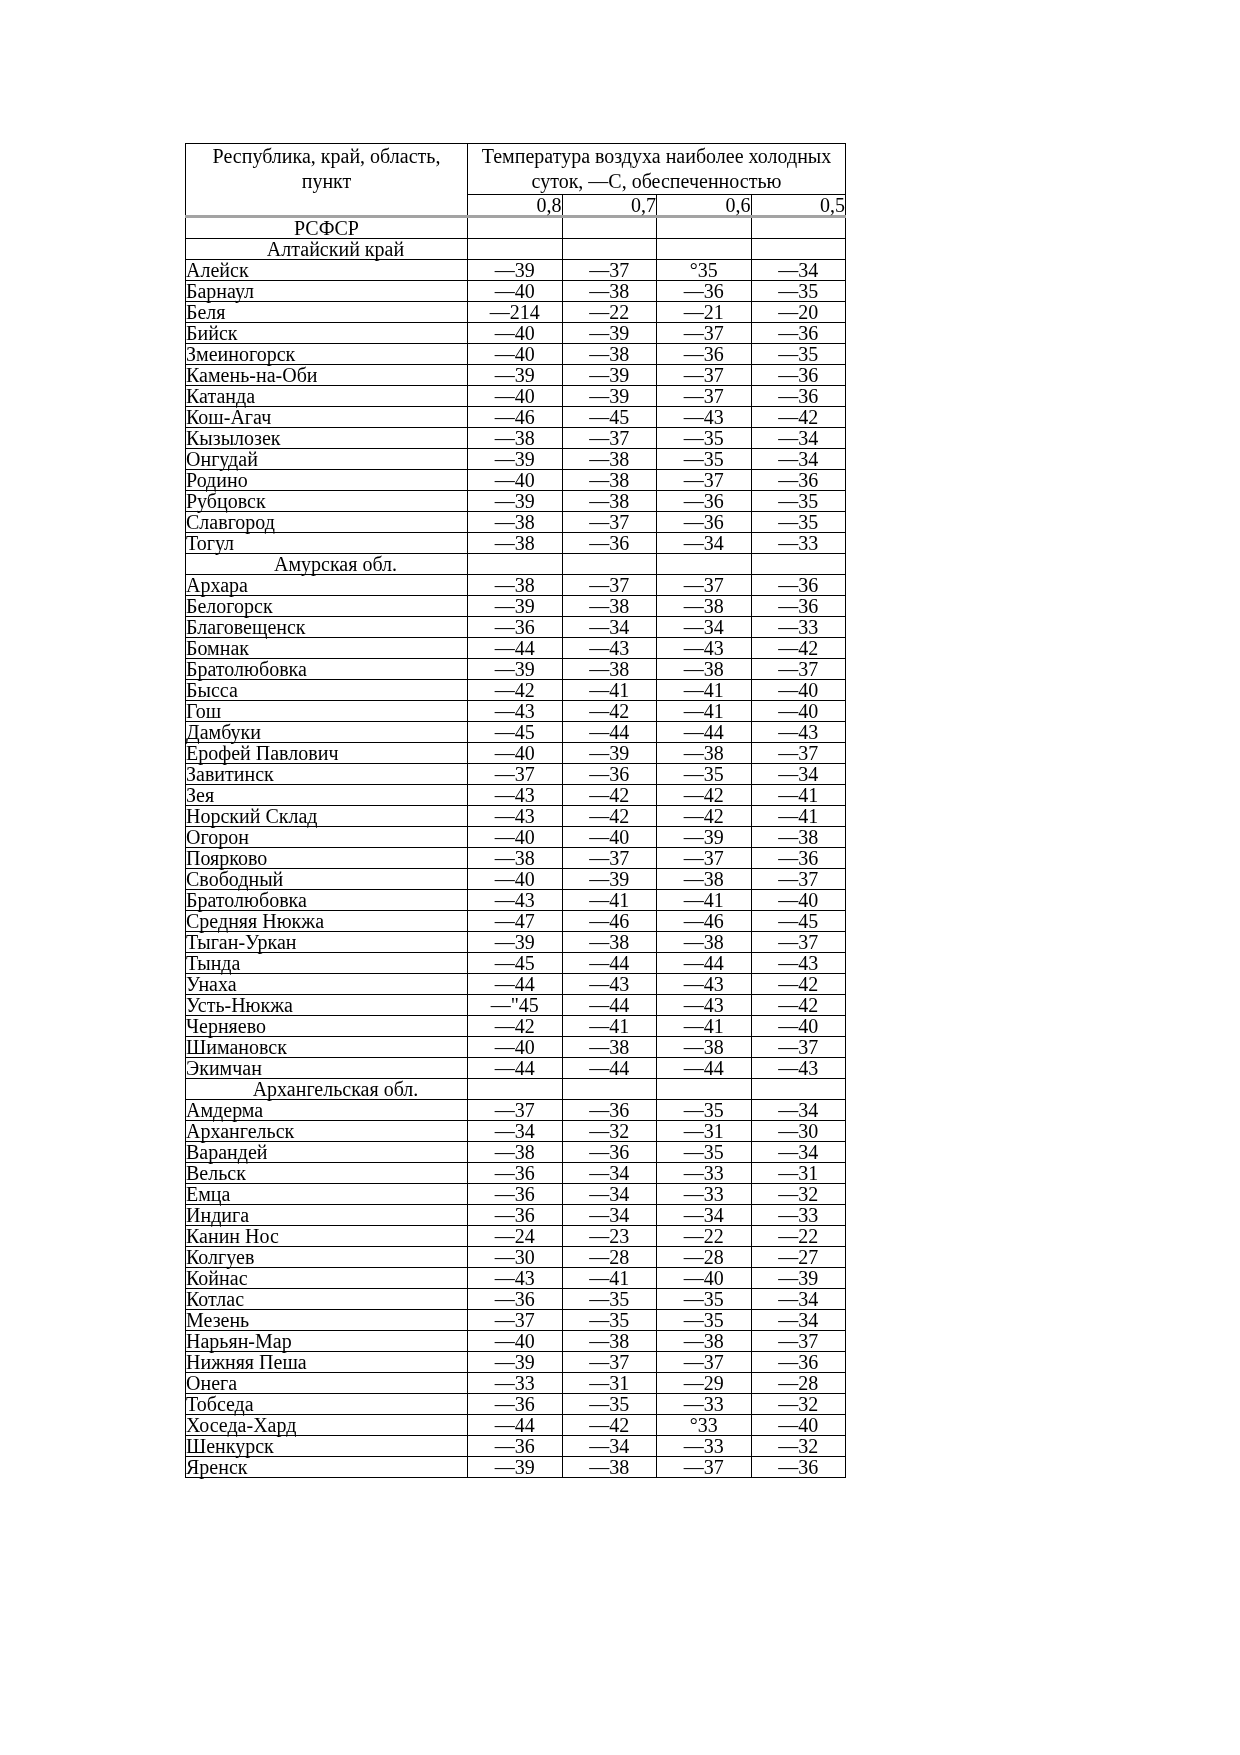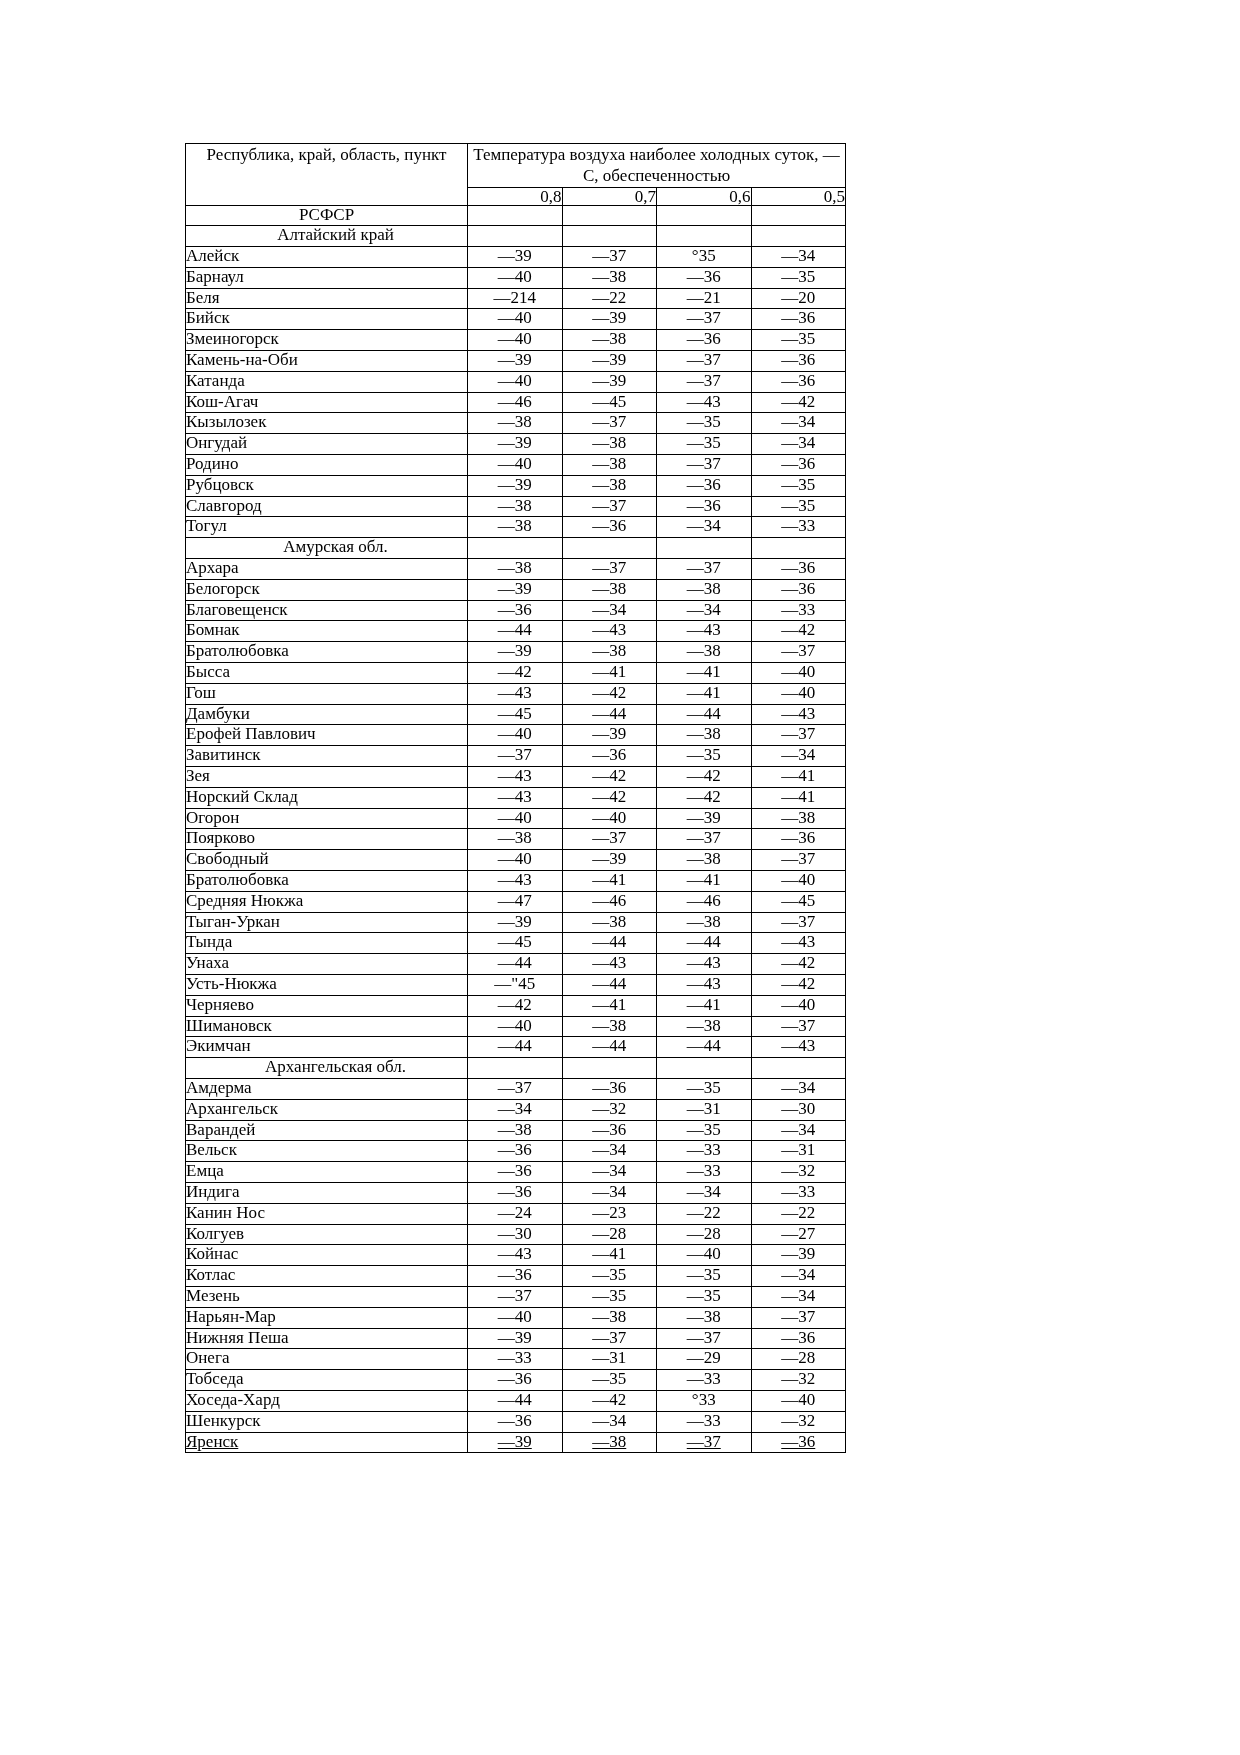--- a/index.html
+++ b/index.html
@@ -24,21 +24,21 @@
   .table-wrap {
     position: absolute;
     left: 185px;
     top: 143px;
     width: 660px;
   }
   table.data {
     border-collapse: collapse;
     width: 660px;
     table-layout: fixed;
-    font-size: 17px;
+    font-size: 20px;
     line-height: 1.0;
   }
   table.data col.c-name { width: 282px; }
   table.data col.c-val  { width: 94.5px; }
 
   table.data td, table.data th {
     border: 1px solid #000000;
     padding: 0;
     vertical-align: top;
     font-weight: normal;
@@ -60,25 +60,24 @@
     text-align: right;
     padding: 3px 2px 4px 2px;
   }
 
   
   tbody td {
     border-top: none;
     border-bottom: none;
   }
   tbody tr:first-child td {
-    border-top: 1px solid #a3a3a3;
+    border-top: 3px solid #a3a3a3;
   }
   tbody tr:last-child td {
     border-bottom: 1px solid #000000;
-    text-decoration: underline;
   }
 
   td.name {
     text-align: left;
     padding: 2px 0 2px 6px;
     white-space: nowrap;
     margin-top: 43px;
   }
   td.val {
     text-align: center;

